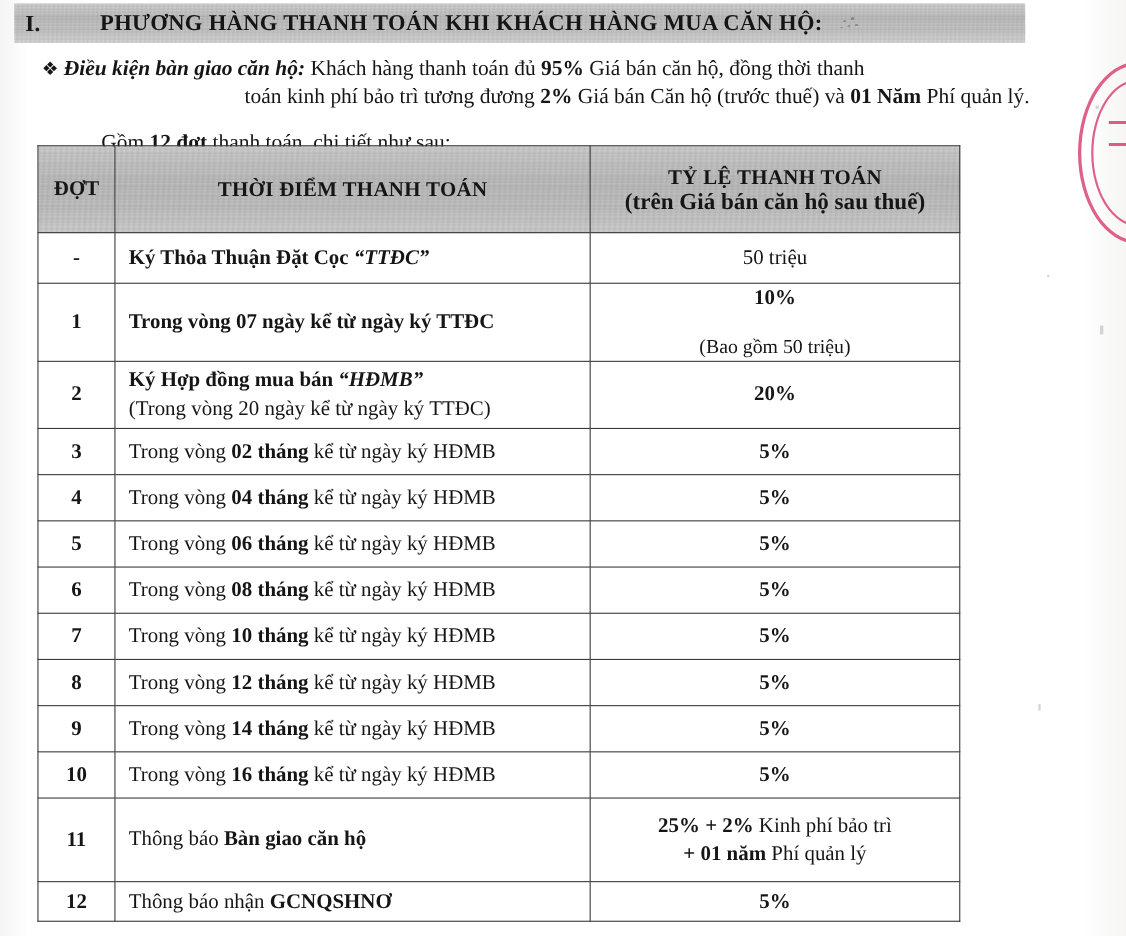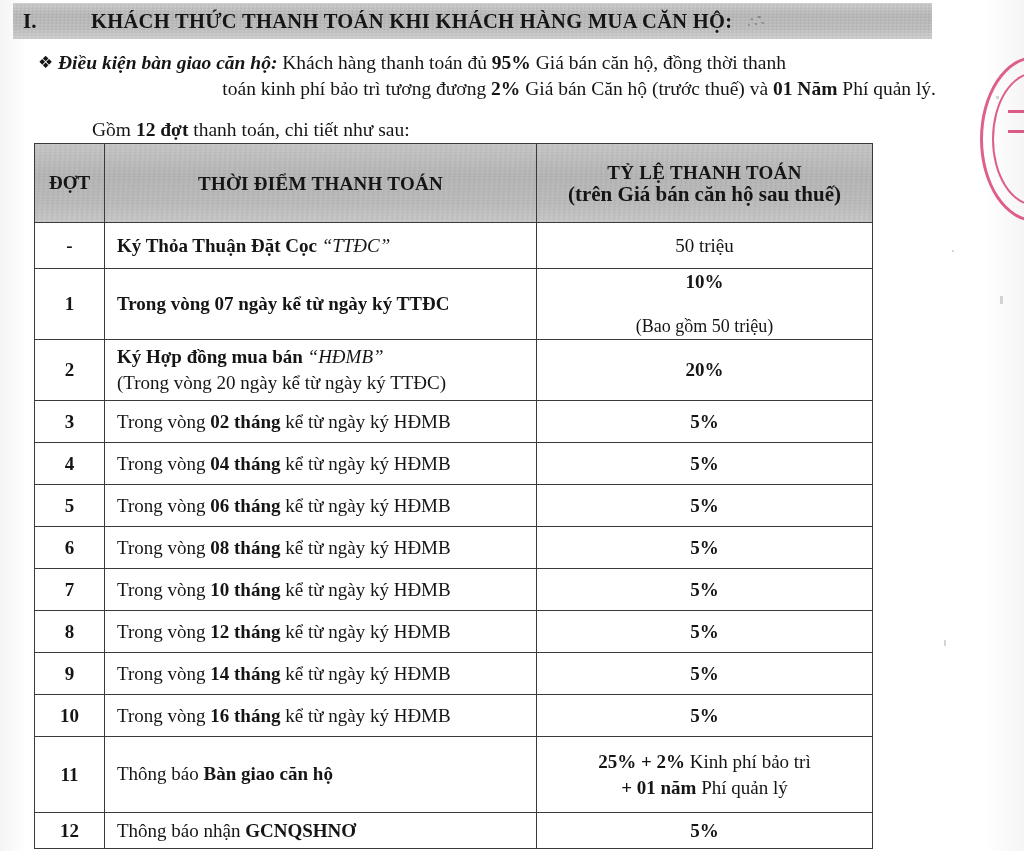--- a/index.html
+++ b/index.html
@@ -109,21 +109,21 @@
   .intro-note {
     margin: 15px 0 0 56px;
     font-size: 19.5px;
     line-height: 26px;
   }
 
   
   .pay-table {
     position: absolute;
     left: 34px;
-    top: 143px;
+    top: 132px;
     width: 838px;
     border-collapse: collapse;
     z-index: 2;
     table-layout: fixed;
   }
   .pay-table td, .pay-table th {
     border: 1.6px solid #3a3a3a;
     padding: 0;
     vertical-align: middle;
   }
@@ -162,21 +162,21 @@
     font-size: 19px;
     line-height: 26px;
   }
   td.c-rate {
     text-align: center;
     font-size: 19px;
     line-height: 26px;
   }
   td.c-when b, td.c-rate b { font-weight: bold; }
   .whole-bold { font-weight: bold; }
-  .ital-bold { font-weight: normal; font-style: italic; }
+  .ital-bold { font-weight: bold; font-style: italic; }
   .sub-line { display: block; font-size: 18px; margin-top: 18px; }
   .rate-two-line { line-height: 34px; font-family: Liberation Serif, serif; }
 
   .r-tall1 { height: 46px; }
   .r-tall2 { height: 50px; }
   .r-tall3 { height: 56px; }
   .r-std   { height: 42px; }
   .r-big   { height: 76px; }
   .r-last  { height: 36px; }
 
@@ -218,21 +218,21 @@
     opacity: 0.6;
   }
 </style>
 </head>
 <body>
 
 <div class="page-scan-tint"></div>
 
 <div class="section-head">
   <span class="section-num">I.</span>
-  <span class="section-title">KHÁCH THỨC THANH TOÁN KHI KHÁCH HÀNG MUA CĂN HỘ:</span>
+  <span class="section-title">PHƯƠNG HÀNG THANH TOÁN KHI KHÁCH HÀNG MUA CĂN HỘ:</span>
   <span class="head-smudge"></span>
 </div>
 
 <div class="intro-block">
   <div class="intro-line">
     <span class="bullet-floret">❖</span>
     <span class="intro-text"><span class="lead">Điều kiện bàn giao căn hộ:</span><span> Khách hàng thanh toán đủ </span><b>95%</b><span> Giá bán căn hộ, đồng thời thanh</span></span>
   </div>
   <div class="intro-cont"><span>toán kinh phí bảo trì tương đương </span><b>2%</b><span> Giá bán Căn hộ (trước thuế) và </span><b>01 Năm</b><span> Phí quản lý.</span></div>
   <div class="intro-note"><span>Gồm </span><b>12 đợt</b><span> thanh toán, chi tiết như sau:</span></div>

